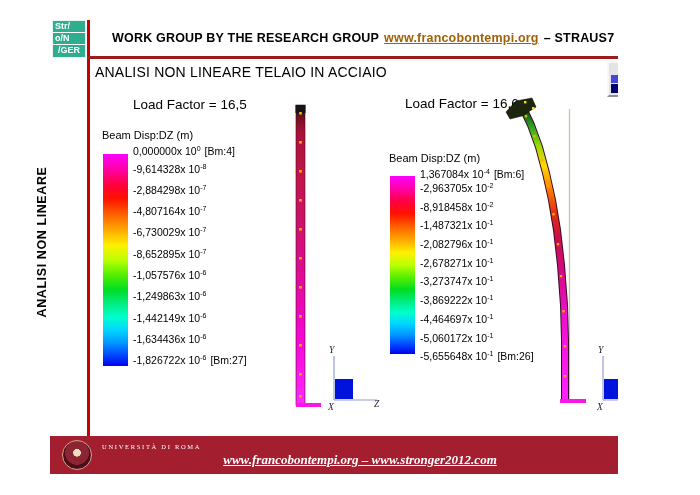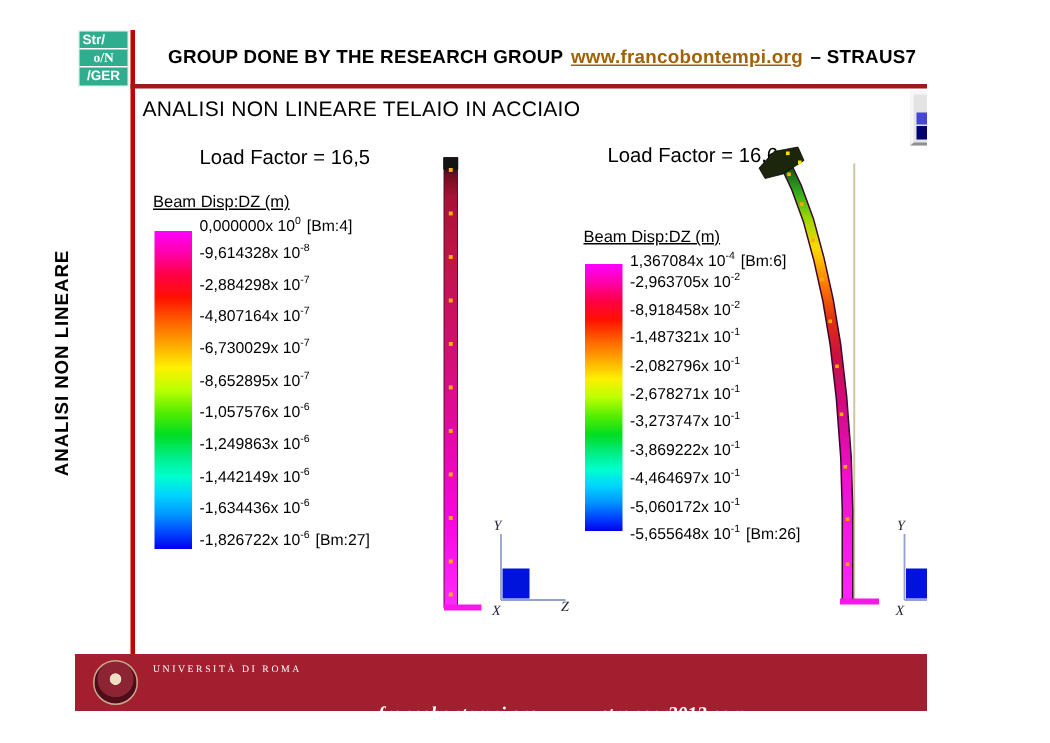--- a/index.html
+++ b/index.html
@@ -6,21 +6,21 @@
   .slide{position:relative;width:618px;height:495px;background:#ffffff;overflow:hidden;
          font-family:"Liberation Sans",sans-serif;color:#000;}
   .abs{position:absolute;}
 
   
   .logo-box{left:52px;top:20px;width:34px;height:38px;background:#2fae8f;color:#fff;
             font-size:9px;font-weight:bold;line-height:11px;box-sizing:border-box;border:1px solid #e8f5f0;}
   .logo-box .r{height:12px;padding:0 2px;border-bottom:1px solid #fff;box-sizing:border-box;}
   .logo-box .r:last-child{border-bottom:none;text-align:center;}
   .logo-box .r1{text-align:left;}
-  .logo-box .r2{text-align:center;font-family:Liberation Serif, serif;}
+  .logo-box .r2{}
   .logo-box .r3{text-align:right;}
 
   .vline{left:87px;top:20px;width:3px;height:416px;background:#c40000;}
   .hline{left:87px;top:56px;width:610px;height:3px;background:#9e1b1b;}
 
   .banner{left:112px;top:31px;font-weight:bold;font-size:12.5px;white-space:nowrap;letter-spacing:.2px;}
   .banner .link{color:#a16207;text-decoration:underline;margin:16px 5px;}
 
   .page-title{left:95px;top:64px;font-weight:normal;font-size:14px;letter-spacing:.2px;}
 
@@ -36,21 +36,21 @@
 
   
   .side-label{left:27px;top:167px;width:28px;height:150px;display:flex;align-items:center;justify-content:center;}
   .side-label span{transform:rotate(-90deg);white-space:nowrap;font-weight:bold;font-size:12.5px;letter-spacing:.6px;}
 
   .lf{font-size:13.5px;white-space:nowrap;}
   .lf-left{left:133px;top:97px;}
   .lf-right{left:405px;top:96px;}
 
   
-  .legend-title{font-size:11px;text-decoration:underline;white-space:nowrap;}
+  .legend-title{font-size:11px;white-space:nowrap;}
   .lt-left{left:102px;top:129px;}
   .lt-right{left:389px;top:152px;}
 
   .scale{width:25px;
     background:linear-gradient(180deg,#ff00ff 0%,#ff00aa 7%,#ff0044 14%,#ff1100 21%,
       #ff6600 29%,#ffaa00 36%,#fff000 43%,#bbff00 50%,#55ee00 57%,#00dd22 64%,
       #00ee88 71%,#00ffcc 77%,#00d5ff 83%,#0099ff 89%,#0044ff 95%,#0000ee 100%);}
   .scale-left{left:103px;top:154px;height:212px;}
   .scale-right{left:390px;top:176px;height:178px;}
 
@@ -72,40 +72,40 @@
   .axis-svg text{font-family:"Liberation Serif",serif;font-style:italic;font-size:9.5px;fill:#252538;}
 
   
   .footer{left:50px;top:436px;width:610px;height:38px;background:#a31e2f;}
   .uni-logo{position:absolute;left:12px;top:4px;width:30px;height:30px;border-radius:50%;
             background:radial-gradient(circle at 50% 42%,#ecdfc2 0 17%,#8c2433 19% 55%,#4e0d18 57% 100%);
             border:1px solid #c9a98a;box-sizing:border-box;}
   .uni-name{position:absolute;left:52px;top:7px;color:#fff;font-family:"Liberation Serif",serif;line-height:14px;}
   .uni-name .nm{font-size:14.5px;letter-spacing:1.2px;}
   .uni-name .sub{font-size:6.5px;letter-spacing:1.7px;line-height:8px;}
-  .footer-link{position:absolute;left:145px;top:32px;width:330px;text-align:center;color:#fff;
+  .footer-link{position:absolute;left:145px;top:16px;width:330px;text-align:center;color:#fff;
                font-family:"Liberation Serif",serif;font-style:italic;font-weight:bold;font-size:13px;
                text-decoration:underline;white-space:nowrap;}
   .seal{position:absolute;left:577px;top:1px;width:31px;height:36px;background:#fff;}
 </style>
 </head>
 <body>
 
 <div class="slide">
 
   <div class="abs logo-box">
     <div class="r r1">Str/</div>
     <div class="r r2">o/N</div>
     <div class="r r3">/GER</div>
   </div>
 
   <div class="abs vline"></div>
   <div class="abs hline"></div>
 
-  <div class="abs banner"><span>GROUP DONE BY THE RESEARCH GROUP</span><span class="link">www.francobontempi.org</span><span>– STRAUS7</span></div>
+  <div class="abs banner"><span>WORK GROUP BY THE RESEARCH GROUP</span><span class="link">www.francobontempi.org</span><span>– STRAUS7</span></div>
 
   <div class="abs page-title">ANALISI NON LINEARE TELAIO IN ACCIAIO</div>
 
   <div class="abs straus-icon">
     <div class="cell"></div>
     <div class="cell b"></div>
     <div class="cell b"></div>
     <div class="cell m"></div>
     <div class="cell b"></div>
     <div class="cell b"></div>

